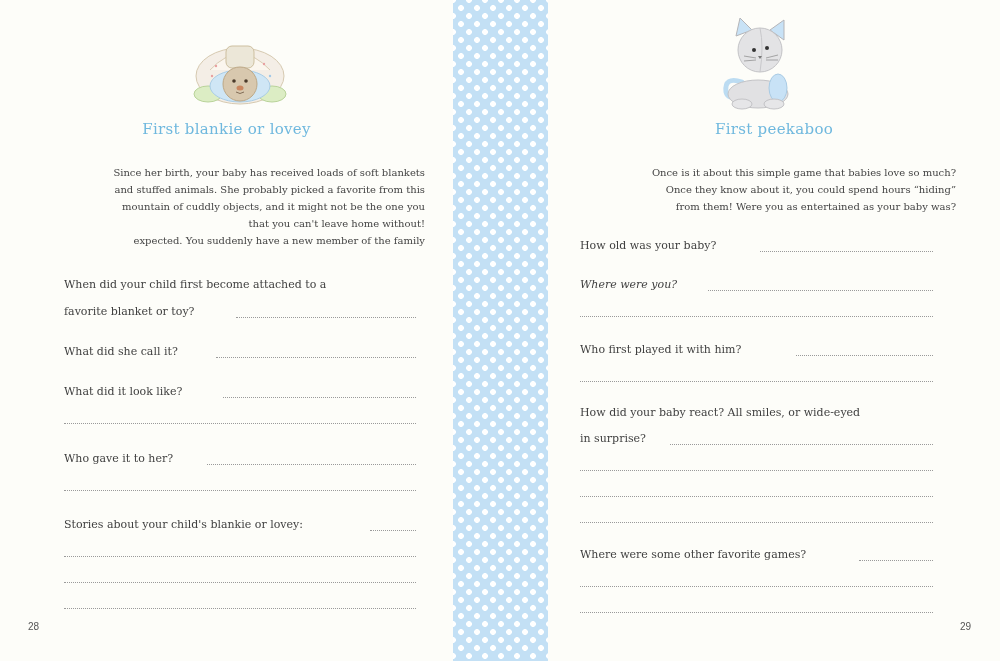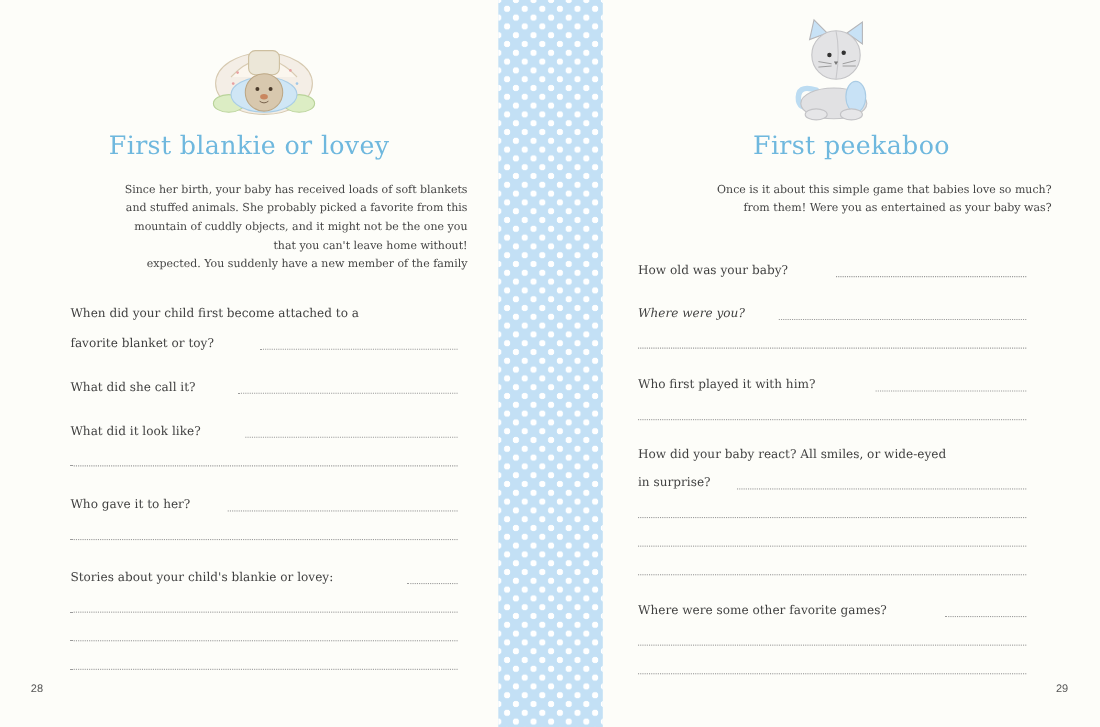--- a/index.html
+++ b/index.html
@@ -12,21 +12,21 @@
       position: absolute; left: 453px; top: 0; width: 95px; height: 661px;
       background-color: #c3e0f5;
       background-image:
         radial-gradient(circle, #ffffff 2.6px, transparent 3.2px),
         radial-gradient(circle, #ffffff 2.6px, transparent 3.2px);
       background-size: 16px 16px, 16px 16px;
       background-position: 0 0, 8px 8px;
     }
     .title {
       position: absolute; left: 0; width: 100%; text-align: center;
-      font-family: "DejaVu Serif", serif; font-size: 23px; color: #6fb8de;
+      font-family: "DejaVu Serif", serif; font-size: 15px; color: #6fb8de;
       letter-spacing: 0.3px;
     }
     .intro {
       position: absolute; text-align: right; font-size: 10px; line-height: 17px; color: #444;
     }
     .q {
       position: absolute; font-size: 11px; color: #3f3f3f; white-space: nowrap;
     }
     .dots {
       position: absolute; height: 1px;
@@ -107,20 +107,21 @@
       <path d="M46 12 Q50 30 46 56" stroke="#c8c8cb" fill="none"></path>
       <circle cx="40" cy="34" r="2" fill="#333"></circle>
         <circle cx="53" cy="32" r="2" fill="#333"></circle>
       <path d="M44 40 L48 40 L46 43 Z" fill="#777"></path>
       <path d="M30 40 L42 42 M30 45 L42 44 M52 42 L64 39 M52 44 L64 44" stroke="#777" stroke-width="0.6"></path>
     </svg>
   </div>
   <div class="title" style="top:120px;">First peekaboo</div>
   <div class="intro" style="left:28px; width:380px; top:164px;">
     <div>Once is it about this simple game that babies love so much?</div>
+    <div>Once they know about it, you could spend hours “hiding”</div>
     <div>from them! Were you as entertained as your baby was?</div>
   </div>
 
   <div class="q" style="left:32px; top:239px;">How old was your baby?</div>
   <div class="dots" style="left:212px; width:173px; top:251px;"></div>
 
   <div class="q" style="left:32px; top:278px;font-style:italic;">Where were you?</div>
   <div class="dots" style="left:160px; width:225px; top:290px;"></div>
   <div class="dots" style="left:32px; width:353px; top:316px;"></div>
 

